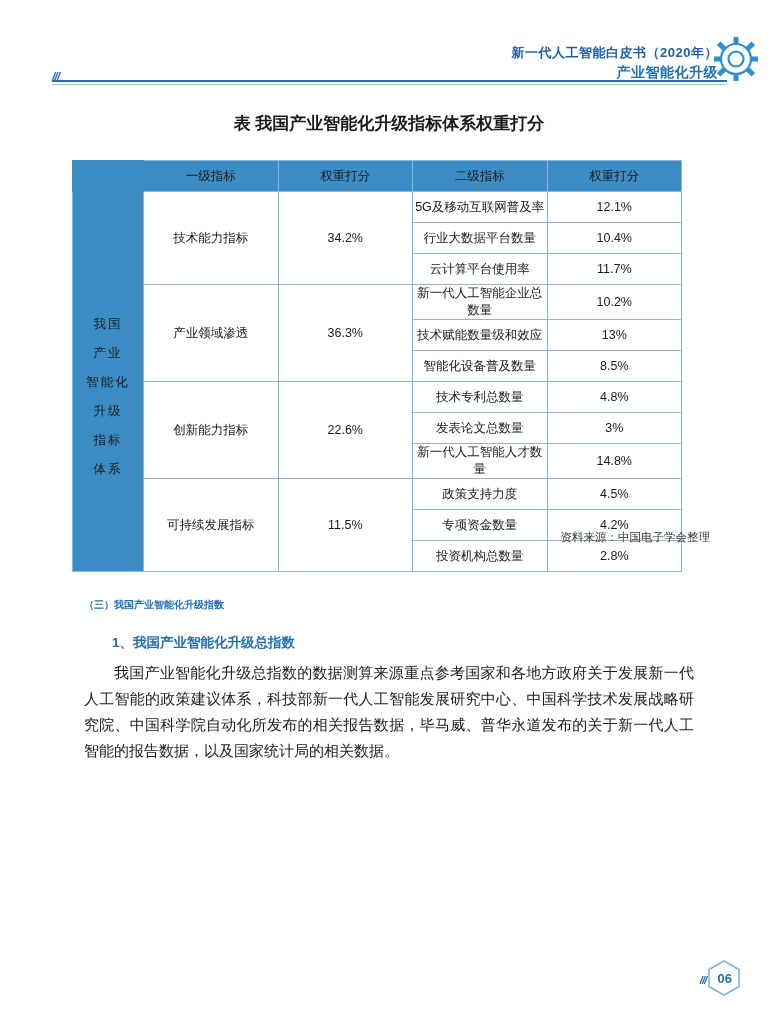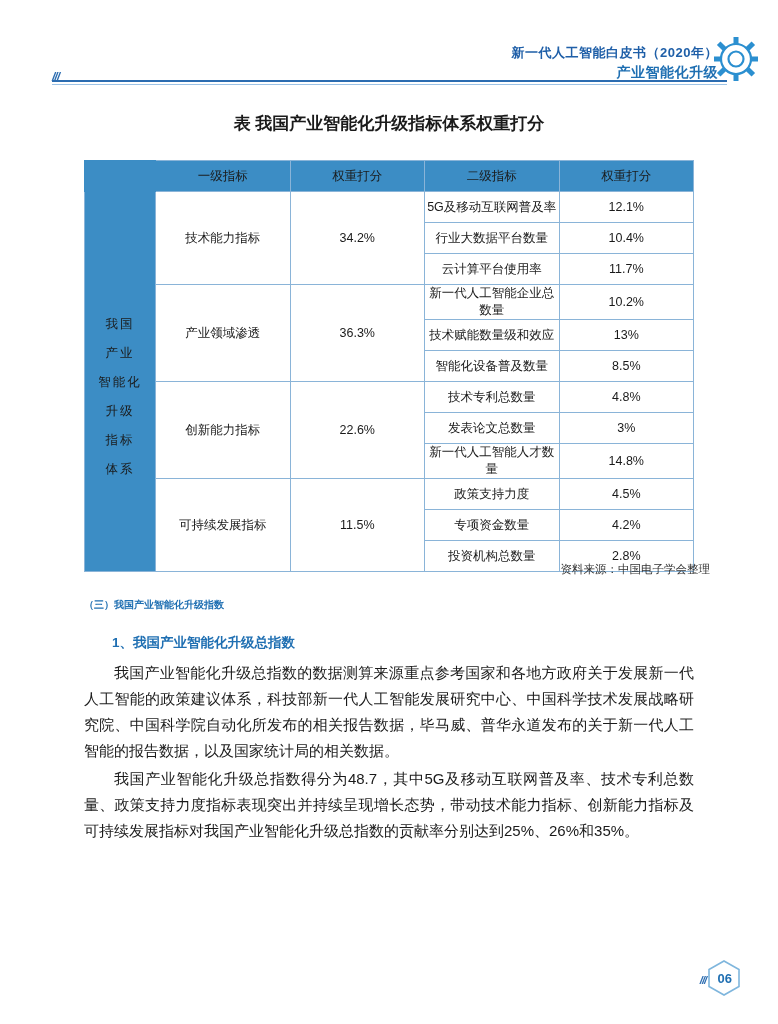--- a/index.html
+++ b/index.html
@@ -91,21 +91,21 @@
     width: 778px;
     text-align: center;
     font-size: 17px;
     font-weight: bold;
     color: #1a1a1a;
   }
 
   
   .tbl-wrap {
     position: absolute;
-    left: 84px; top: 160px;
+    left: 72px; top: 160px;
     width: 610px;
   }
   table.grid {
     border-collapse: collapse;
     width: 610px;
     table-layout: fixed;
   }
   table.grid td, table.grid th {
     border: 1px solid #8ab4d8;
     font-size: 12.5px;
@@ -140,21 +140,21 @@
   .sidecell-inner {
     display: block;
     white-space: pre-line;
     letter-spacing: 2px;
     margin-top: 31px;
   }
 
   
   .source-note {
     position: absolute;
-    right: 68px; top: 562px;
+    right: 68px; top: 530px;
     font-size: 11.5px;
     color: #333333;
   }
 
   
   .h-section {
     position: absolute;
     left: 84px; top: 598px;
     font-size: 10px;
     font-weight: bold;
@@ -318,21 +318,20 @@
         </tr>
       </tbody>
     </table>
   </div>
 
   <div class="source-note">资料来源：中国电子学会整理</div>
 
   <div class="h-section">（三）我国产业智能化升级指数</div>
   <div class="h-sub">1、我国产业智能化升级总指数</div>
   <div class="para p1">我国产业智能化升级总指数的数据测算来源重点参考国家和各地方政府关于发展新一代人工智能的政策建议体系，科技部新一代人工智能发展研究中心、中国科学技术发展战略研究院、中国科学院自动化所发布的相关报告数据，毕马威、普华永道发布的关于新一代人工智能的报告数据，以及国家统计局的相关数据。</div>
-  <div class="para p2">我国产业智能化升级总指数得分为48.7，其中5G及移动互联网普及率、技术专利总数量、政策支持力度指标表现突出并持续呈现增长态势，带动技术能力指标、创新能力指标及可持续发展指标对我国产业智能化升级总指数的贡献率分别达到25%、26%和35%。</div>
 
   <svg class="footer-hex" viewBox="0 0 32 36">
     <polygon points="16,1 31,9.5 31,26.5 16,35 1,26.5 1,9.5" fill="none" stroke="#7fb6dd" stroke-width="1.6"></polygon>
   </svg>
   <div class="footer-num">06</div>
   <div class="footer-slashes">///</div>
 
 </div>
 
 </body></html>

